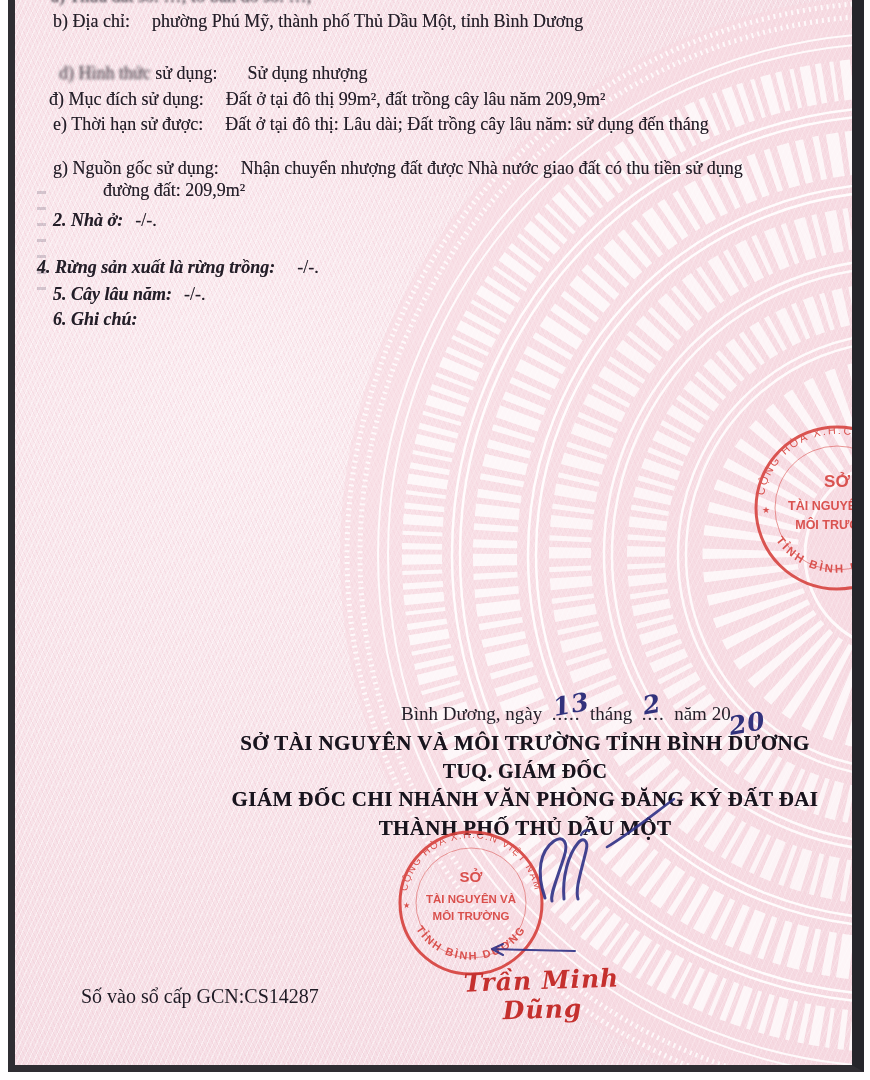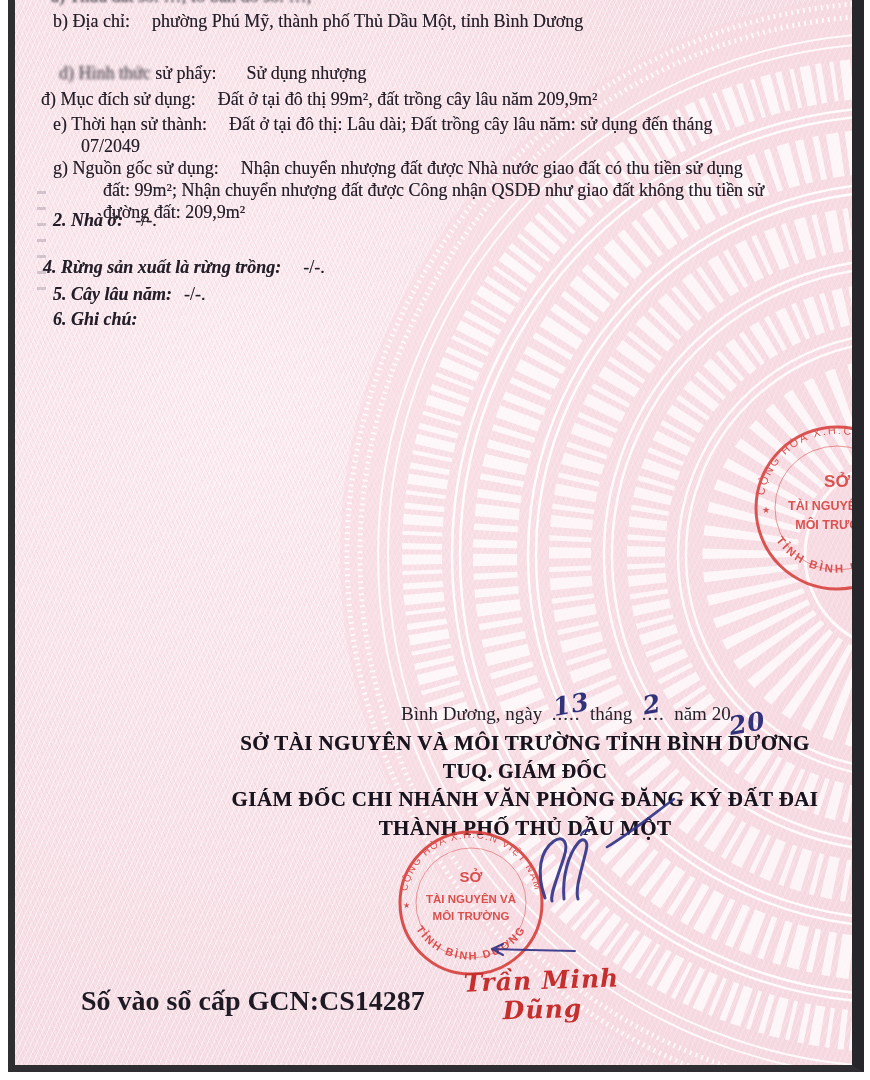--- a/index.html
+++ b/index.html
@@ -31,21 +31,21 @@
         font-size:25px;color:#32327c;transform:rotate(-10deg);text-shadow:none;}
   .hand.y{left:-2px;top:-11px;}
   .headings{position:absolute;left:150px;top:731px;width:720px;text-align:center;color:#18141d;
             font-weight:bold;font-size:21px;letter-spacing:.4px;text-shadow:0 0 .5px rgba(30,20,35,.6);}
   .headings div{margin-bottom:4px;}
   .h-tuq{font-size:20px;}
   .stamp{position:absolute;}
   .scriptname{position:absolute;left:432px;top:966px;width:190px;text-align:center;
      font-family:"DejaVu Serif",serif;font-style:italic;font-weight:bold;font-size:25px;
      color:#c5302e;transform:rotate(-2deg);letter-spacing:1px;}
-  .registry{position:absolute;left:66px;top:985px;font-weight:bold;font-size:28px;color:#1e1a24;}
+  .registry{position:absolute;left:66px;top:985px;font-weight:normal;font-size:20px;color:#1e1a24;}
   .margin-marks{position:absolute;left:22px;top:178px;width:9px;height:118px;opacity:.5;
      background:repeating-linear-gradient(#00000000 0 13px, rgba(80,70,95,.45) 13px 16px);}
   .ink{position:absolute;left:0;top:0;pointer-events:none;}
 </style>
 </head>
 <body>
 
 <div class="scan">
 
   <svg class="emblem" width="856" height="1072" viewBox="0 0 856 1072">
@@ -75,42 +75,40 @@
   <div class="margin-marks"></div>
 
   <div class="topcut">a) Thửa đất số: …; tờ bản đồ số: …;</div>
 
   <div class="txt" style="left:38px;top:10px">
     <span>b) Địa chỉ:</span><span class="gap-m"></span><span>phường Phú Mỹ, thành phố Thủ Dầu Một, tỉnh Bình Dương</span>
   </div>
 
 
   <div class="txt" style="left:44px;top:62px">
-    <span class="blurred">d) Hình thức</span>&nbsp;<span>sử phẩy:</span><span class="gap-l"></span><span>Sử dụng nhượng</span>
+    <span class="blurred">d) Hình thức</span>&nbsp;<span>sử dụng:</span><span class="gap-l"></span><span>Sử dụng nhượng</span>
   </div>
 
-  <div class="txt" style="left:26px;top:88px">
+  <div class="txt" style="left:34px;top:88px">
     <span>đ) Mục đích sử dụng:</span><span class="gap-m"></span><span>Đất ở tại đô thị 99m², đất trồng cây lâu năm 209,9m²</span>
   </div>
 
   <div class="txt" style="left:38px;top:113px">
-    <span>e) Thời hạn sử thành:</span><span class="gap-m"></span><span>Đất ở tại đô thị: Lâu dài; Đất trồng cây lâu năm: sử dụng đến tháng</span>
-    <span class="cont" style="margin-left:28px">07/2049</span>
+    <span>e) Thời hạn sử được:</span><span class="gap-m"></span><span>Đất ở tại đô thị: Lâu dài; Đất trồng cây lâu năm: sử dụng đến tháng</span>
   </div>
 
   <div class="txt" style="left:38px;top:157px">
     <span>g) Nguồn gốc sử dụng:</span><span class="gap-m"></span><span>Nhận chuyển nhượng đất được Nhà nước giao đất có thu tiền sử dụng</span>
-    <span class="cont" style="margin-left:50px">đất: 99m²; Nhận chuyển nhượng đất được Công nhận QSDĐ như giao đất không thu tiền sử</span>
     <span class="cont" style="margin-left:50px">đường đất: 209,9m²</span>
   </div>
 
   <div class="txt item" style="left:38px;top:209px">
     <span>2. Nhà ở:</span><span class="gap-s"></span><span class="val">-/-.</span>
   </div>
-  <div class="txt item" style="left:28px;top:256px">
+  <div class="txt item" style="left:22px;top:256px">
     <span>4. Rừng sản xuất là rừng trồng:</span><span class="gap-m"></span><span class="val">-/-.</span>
   </div>
   <div class="txt item" style="left:38px;top:283px">
     <span>5. Cây lâu năm:</span><span class="gap-s"></span><span class="val">-/-.</span>
   </div>
   <div class="txt item" style="left:38px;top:308px">
     <span>6. Ghi chú:</span>
   </div>
 
 

